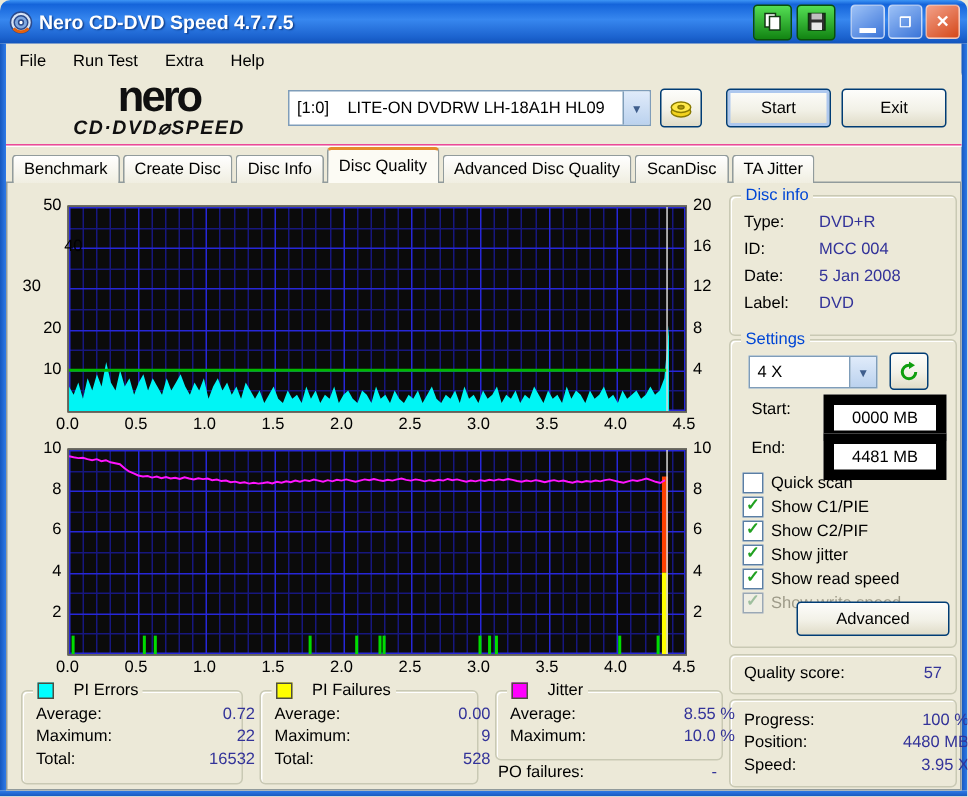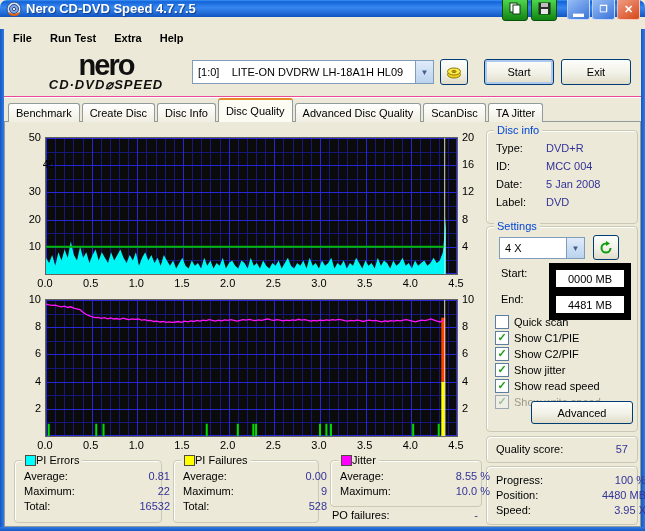--- a/index.html
+++ b/index.html
@@ -1,35 +1,35 @@
 <!DOCTYPE html>
 <html><head>
 <meta charset="utf-8">
 <style>
   html,body{margin:0;padding:0;background:#ECE9D8;}
   .window{position:relative;width:645px;height:531px;background:#ECE9D8;
     font-family:"Liberation Sans",sans-serif;font-size:11px;color:#000;overflow:hidden;}
   
-  .titlebar{position:absolute;left:0;top:0;width:645px;height:17px;
+  .titlebar{position:absolute;left:0;top:0;width:645px;height:29px;
     background:linear-gradient(180deg,#3D95F5 0%,#1464DA 10%,#3787EF 45%,#1C63CF 85%,#1254BC 100%);
     border-radius:7px 7px 0 0;display:flex;align-items:center;}
   .border-l,.border-r,.border-b{position:absolute;background:linear-gradient(90deg,#1557BE,#2F7BE8);}
   .border-l{left:0;top:29px;width:4px;height:498px;}
   .border-r{right:0;top:29px;width:4px;height:498px;}
   .border-b{left:0;top:527px;width:645px;height:4px;background:linear-gradient(180deg,#2F7BE8,#1557BE);}
   .win-icon{width:16px;height:16px;margin:0 4px 0 6px;}
   .title-text{color:#fff;font-weight:bold;font-size:13px;text-shadow:1px 1px 1px #10408F;flex:1;}
   .tb-btn{width:24px;height:22px;margin-left:3px;border-radius:3px;border:1px solid #0A4F0A;
     background:linear-gradient(180deg,#54DE54,#128412);display:flex;align-items:center;justify-content:center;}
   .wb{width:21px;height:21px;margin-left:2px;border-radius:3px;border:1px solid rgba(255,255,255,.55);
     background:linear-gradient(145deg,#9CC1F7,#3A74D8);color:#fff;font-weight:bold;font-size:11px;
     display:flex;align-items:center;justify-content:center;line-height:10px;}
   .wb.close{background:linear-gradient(145deg,#F2A088,#D5481A);margin-right:5px;}
   
-  .menubar{position:absolute;left:4px;top:30px;width:584px;height:19px;display:flex;align-items:flex-start;background:#ECE9D8;font-weight:bold;}
+  .menubar{position:absolute;left:4px;top:30px;width:584px;height:19px;display:flex;align-items:flex-end;background:#ECE9D8;}
   .menuitem{padding:2px 9px;}
   .toolbar{position:absolute;left:4px;top:49px;width:637px;height:47px;background:#ECE9D8;
     border-bottom:1px solid #ec4899;box-shadow:0 1px 0 #fff;}
   .logo{position:absolute;left:18px;top:3px;width:168px;text-align:center;color:#101010;}
   .logo-1{font-size:29px;font-weight:900;letter-spacing:-2px;line-height:26px;}
   .logo-2{font-size:13px;font-weight:bold;font-style:italic;letter-spacing:1px;line-height:13px;}
   .combo{position:absolute;display:flex;align-items:center;background:#fff;border:1px solid #7F9DB9;}
   .drive-combo{left:188px;top:11px;width:240px;height:22px;}
   .combo .txt{flex:1;padding-left:5px;white-space:pre;overflow:hidden;}
   .combo .arrow{width:17px;height:100%;border-left:1px solid #7F9DB9;
@@ -52,21 +52,21 @@
   
   .chart{position:absolute;width:472px;height:160px;z-index:2;}
   .chart1{left:8px;top:130px;}
   .chart2{left:8px;top:292px;}
   .plot{position:absolute;left:38px;top:8px;width:411px;height:136px;background:#0B0B0B;border:1px solid #63635a;margin:-1px;}
   .tick{position:absolute;width:26px;font-size:11px;color:#000;line-height:12px;}
   
   .gbox{position:absolute;border:1px solid #C9C9B4;border-radius:4px;z-index:2;
     box-shadow:inset 1px 1px 0 #FFFFFF;}
   .gbox .cap{position:absolute;top:-7px;left:7px;background:#ECE9D8;padding:0 3px;color:#0046D5;}
-  .gbox .cap.black{color:#000;display:flex;align-items:center;gap:0;}
+  .gbox .cap.black{color:#000;display:flex;align-items:center;gap:13px;}
   .swatch{width:9px;height:9px;border:1px solid #4D4D42;display:inline-block;}
   .rowline{position:absolute;left:9px;right:9px;display:flex;justify-content:space-between;}
   .val{color:#333399;text-align:right;}
   .inforow{display:flex;padding:3px 0 3px 9px;}
   .inforow .lbl{width:50px;}
   .inforow .v{color:#333399;}
   
   .speed-combo{left:12px;top:10px;width:84px;height:20px;position:absolute;}
   .refresh-btn{left:106px;top:8px;width:24px;height:23px;}
   .field{position:absolute;background:#fff;border:7px solid #000000;height:17px;width:68px;
@@ -178,21 +178,21 @@
       <span class="tick" style="left: 115.333px; top: 147px; text-align: center;">1.0</span>
       <span class="tick" style="left: 161px; top: 147px; text-align: center;">1.5</span>
       <span class="tick" style="left: 206.667px; top: 147px; text-align: center;">2.0</span>
       <span class="tick" style="left: 252.333px; top: 147px; text-align: center;">2.5</span>
       <span class="tick" style="left: 298px; top: 147px; text-align: center;">3.0</span>
       <span class="tick" style="left: 343.667px; top: 147px; text-align: center;">3.5</span>
       <span class="tick" style="left: 389.333px; top: 147px; text-align: center;">4.0</span>
       <span class="tick" style="left: 435px; top: 147px; text-align: center;">4.5</span>
       <span class="tick" style="left: 7px; top: 109.8px; text-align: right;">10</span>
       <span class="tick" style="left: 7px; top: 82.6px; text-align: right;">20</span>
-      <span class="tick" style="left: 7px; top: 55.4px; text-align: right;">30</span>
+      <span class="tick" style="left: 7px; top: 55.4px; text-align: left;">30</span>
       <span class="tick" style="left: 21px; top: 28.2px; text-align: right;">40</span>
       <span class="tick" style="left: 7px; top: 1px; text-align: right;">50</span>
       <span class="tick" style="left: 454px; top: 109.8px;">4</span>
       <span class="tick" style="left: 454px; top: 82.6px;">8</span>
       <span class="tick" style="left: 454px; top: 55.4px;">12</span>
       <span class="tick" style="left: 454px; top: 28.2px;">16</span>
       <span class="tick" style="left: 454px; top: 1px;">20</span>
     </div>
 
   <div class="chart chart2">
@@ -338,21 +338,21 @@
   </div>
 
   <div class="gbox" style="left:14px;top:460px;width:146px;height:61px;">
     <span class="cap black">
       <span class="swatch" style="background: rgb(0, 255, 255);"></span>
       <span>PI Errors</span>
     </span>
     <div style="padding-top:7px;">
         <div class="rowline" style="position: relative; margin: 2px 0px 3px;">
           <span>Average:</span>
-          <span class="val">0.81</span>
+          <span class="val">0.72</span>
         </div>
         <div class="rowline" style="position: relative; margin: 2px 0px 3px;">
           <span>Maximum:</span>
           <span class="val">22</span>
         </div>
         <div class="rowline" style="position: relative; margin: 2px 0px 3px;">
           <span>Total:</span>
           <span class="val">16532</span>
         </div>
       </div>

